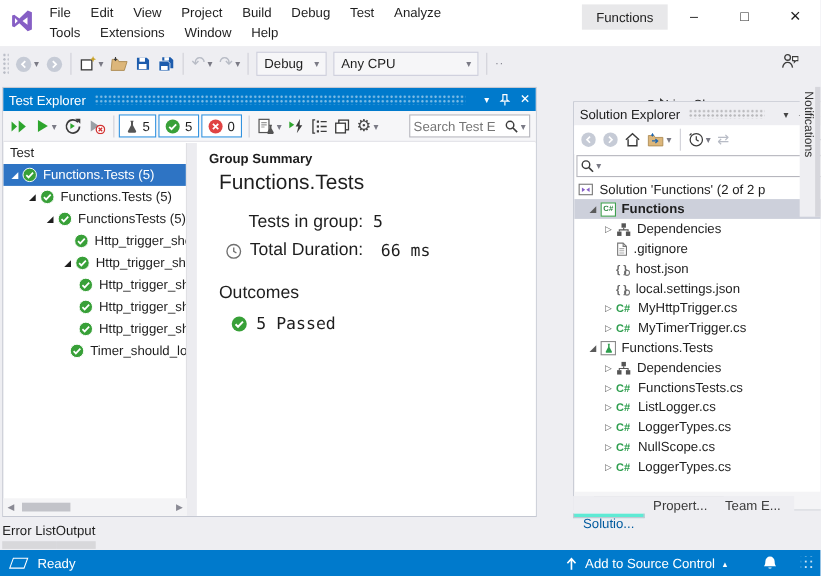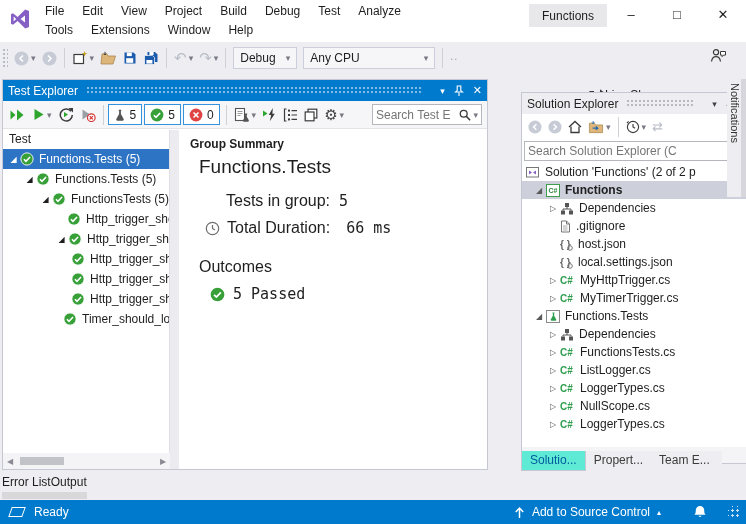--- a/index.html
+++ b/index.html
@@ -107,21 +107,21 @@
   .se-tree { overflow:hidden; }
   .s-row { height:18px; display:flex; align-items:center; white-space:nowrap; }
   .s-row.graysel { background:#cdd0db; }
   .s-row.bold .s-label { font-weight:bold; }
   .s-row .expander { width:14px; flex:0 0 14px; font-size:8px; text-align:center; color:#5a5a5a; }
   .s-row .s-ic { margin-right:5px; display:flex; flex:0 0 auto; align-items:center; }
   .se-hscroll { position:absolute; left:0; right:0; bottom:0; height:16px; background:#f4f4f6;
     display:flex; align-items:center; }
   .se-tabs { left:521px; top:451px; width:201px; height:20px; display:flex; background:#eeeef2; }
   .se-tab { padding:0 8px; line-height:19px; color:#3b3b3b; }
-  .se-tab.active { background:#5eead4; border:1px solid #c5c8d2; border-top:none; color:#005a9e; }
+  .se-tab.active { background:#5eead4; border:1px solid #c5c8d2; border-top:none; color:#005a9e;margin-top:16px; }
 
   
   .notif { left:727px; top:79px; width:19px; height:118px; background:#eeeef2;
     border-right:5px solid #d6d6dc; }
   .notif span { writing-mode:vertical-lr; font-size:11px; color:#333; margin:4px 0 0 2px; display:inline-block; }
 
   
   .bottom-tabs { left:2px; top:475px; display:flex; }
   .b-tab { display:flex; flex-direction:column; }
   .b-tab .lbl { line-height:15px; }
@@ -593,21 +593,20 @@
         <span class="chev chevd">▾</span>
     </span>
     <span class="tb-btn">
       <span class="gray-glyph refresh-g" style="font-size:13px">⇄</span>
     </span>
     <span class="tb-btn" style="margin-left:auto">
       <span class="overflow-dots ovf">∙∙</span>
     </span>
   </div>
   <div class="se-search">
-    <input placeholder="Search Solution Explorer (C" style="">
     <span class="icon">
       <svg width="12" height="12" viewBox="0 0 14 14">
           <circle cx="5.5" cy="5.5" r="4" fill="none" stroke="#3b3b3b" stroke-width="1.5"></circle>
           <path d="M8.6 8.6L13 13" stroke="#3b3b3b" stroke-width="1.7"></path>
         </svg>
     </span>
     <span class="chev chevd">▾</span>
   </div>
   <div class="se-tree" id="sol-tree">
       <div class="s-row" style="padding-left: 3px;">

